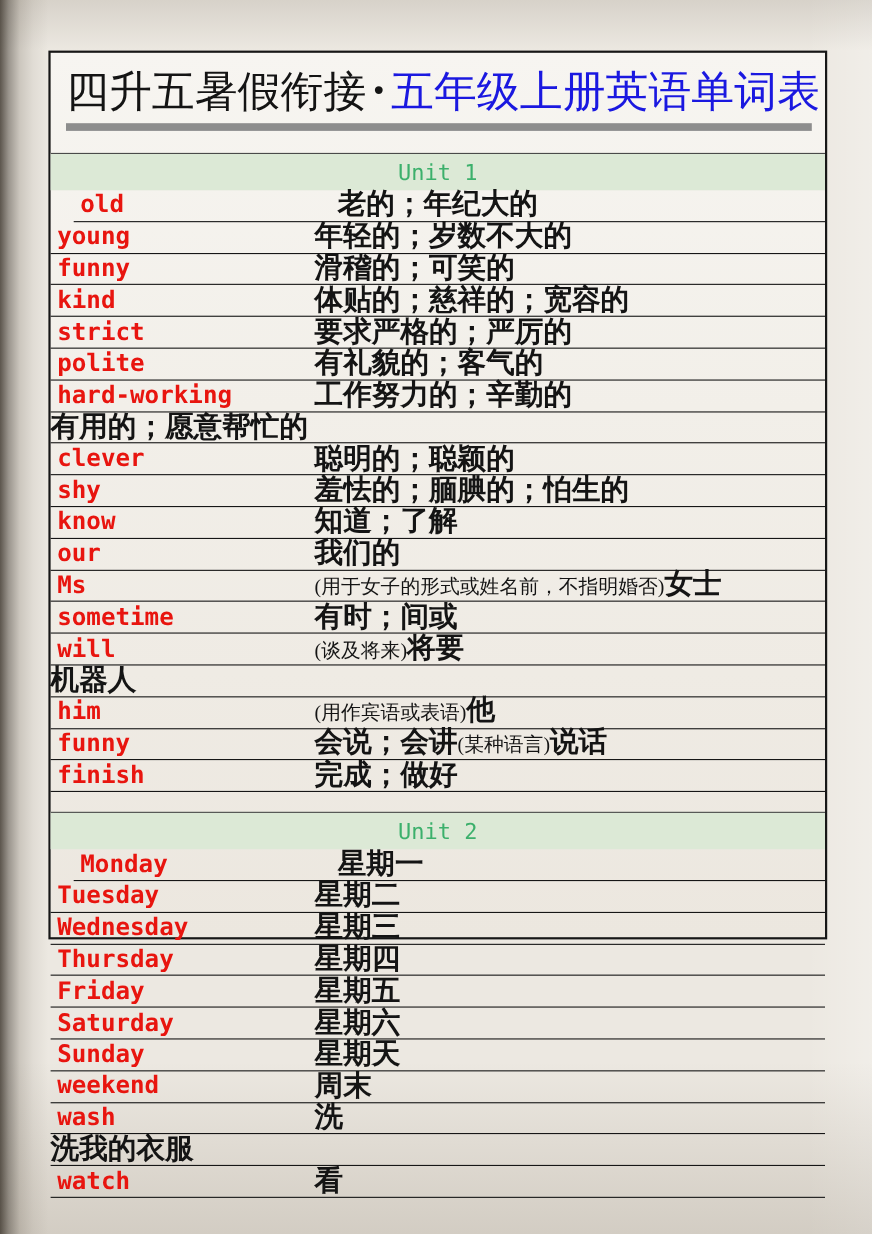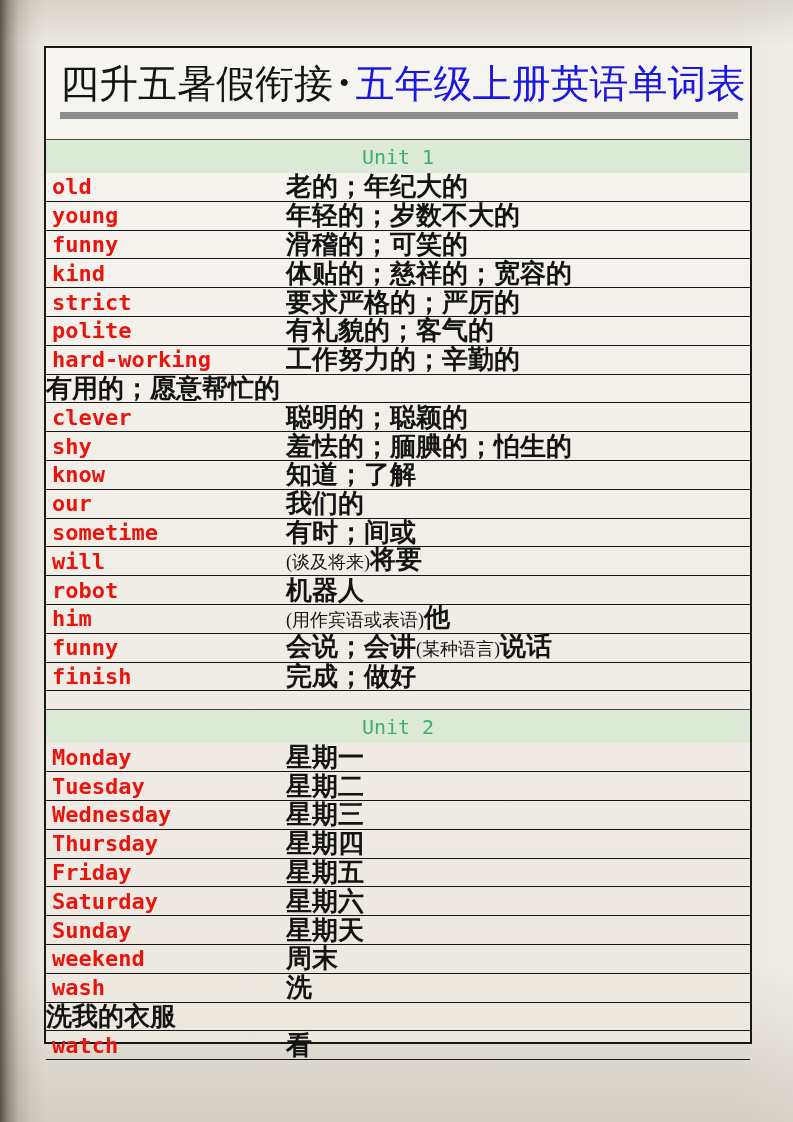--- a/index.html
+++ b/index.html
@@ -7,41 +7,41 @@
     width:793px;height:1122px;overflow:hidden;position:relative;
     background-color:#ece8e1;
     background-image:
       linear-gradient(90deg, rgba(56,49,40,0.80) 0px, rgba(56,49,40,0.45) 8px, rgba(90,80,66,0.22) 18px, rgba(90,80,66,0.08) 30px, rgba(90,80,66,0) 44px),
       linear-gradient(180deg, rgba(120,110,95,0.18) 0px, rgba(120,110,95,0.0) 46px),
       linear-gradient(180deg, rgba(0,0,0,0) 86%, rgba(110,96,76,0.20) 100%),
       linear-gradient(270deg, rgba(255,255,255,0.25) 0px, rgba(255,255,255,0) 60px);
     font-family:"Liberation Sans","DejaVu Sans",sans-serif;
   }
   .sheet{
-    position:absolute;left:44px;top:46px;width:708px;height:998px;
+    position:absolute;left:44px;top:46px;width:708px;height:808px;
     box-sizing:border-box;border:2px solid #171717;
     background:linear-gradient(180deg,#f7f5f1 0%,#f2efe9 40%,#ece7df 100%);
   }
   .title-block{
     margin:10px 12px 0 14px;white-space:nowrap;
     font-family:"Liberation Serif","DejaVu Serif",serif;
     font-size:39px;line-height:50px;color:#141414;
   }
   .t-dot{padding:0 6px;font-size:30px;vertical-align:4px;}
   .t-link{color:#1a18e0;text-decoration:none;cursor:pointer;}
   .title-rule{height:7px;background:#8d8d8d;margin-top:3px;}
   .title-spacer{height:20px;}
   .unit-band{
     height:34px;line-height:34px;text-align:center;
     background:#dce9d6;border-top:1px solid #4a4a4a;box-sizing:border-box;
     color:#3cb06c;
     font-family:"DejaVu Sans Mono","Liberation Mono",monospace;
     font-size:20px;
   }
-  .unit-band + .word-row{border-top:none;}
+  .unit-band + .word-row{border-top:none;margin-left:21px;}
   .word-row{
     height:28.8px;box-sizing:border-box;
     border-bottom:1.6px solid #161616;
     display:flex;align-items:center;
     background:transparent;
   }
   .word-row:last-child{border-bottom:1.6px solid #161616;}
   .unit-band.second{margin-top:18px;}
   .word{
     width:240px;flex:0 0 240px;padding-left:6px;box-sizing:border-box;
@@ -111,29 +111,32 @@
       </div>
       <div class="word-row">
         <span class="word">know</span>
         <span class="def"><span class="def-part">知道；了解</span></span>
       </div>
       <div class="word-row">
         <span class="word">our</span>
         <span class="def"><span class="def-part">我们的</span></span>
       </div>
       <div class="word-row">
+        <span class="word">Ms</span>
+        <span class="def"><span class="def-small">(用于女子的形式或姓名前，不指明婚否)</span><span class="def-part">女士</span></span>
+      </div>
+      <div class="word-row">
         <span class="word">sometime</span>
         <span class="def"><span class="def-part">有时；间或</span></span>
       </div>
       <div class="word-row">
         <span class="word">will</span>
         <span class="def"><span class="def-small">(谈及将来)</span><span class="def-part">将要</span></span>
       </div>
       <div class="word-row">
-        <span class="word">robot</span>
         <span class="def"><span class="def-part">机器人</span></span>
       </div>
       <div class="word-row">
         <span class="word">him</span>
         <span class="def"><span class="def-small">(用作宾语或表语)</span><span class="def-part">他</span></span>
       </div>
       <div class="word-row">
         <span class="word">funny</span>
         <span class="def"><span class="def-part">会说；会讲</span><span class="def-small">(某种语言)</span><span class="def-part">说话</span></span>
       </div>

